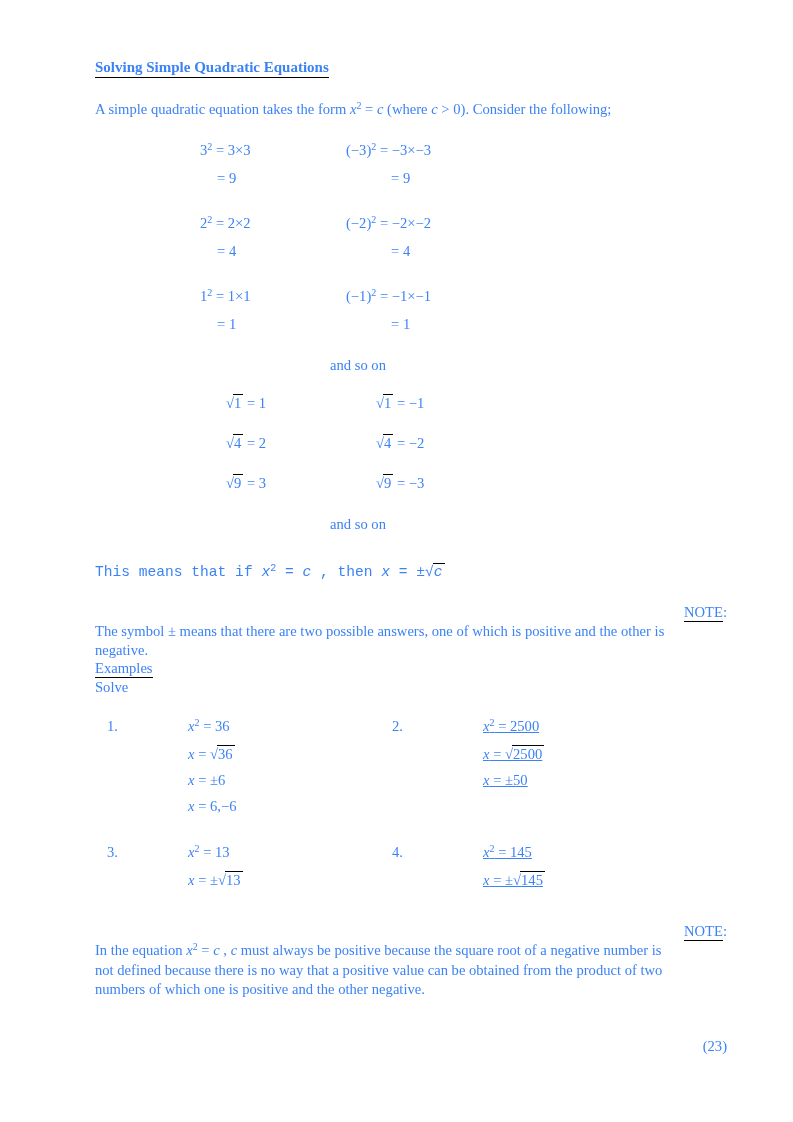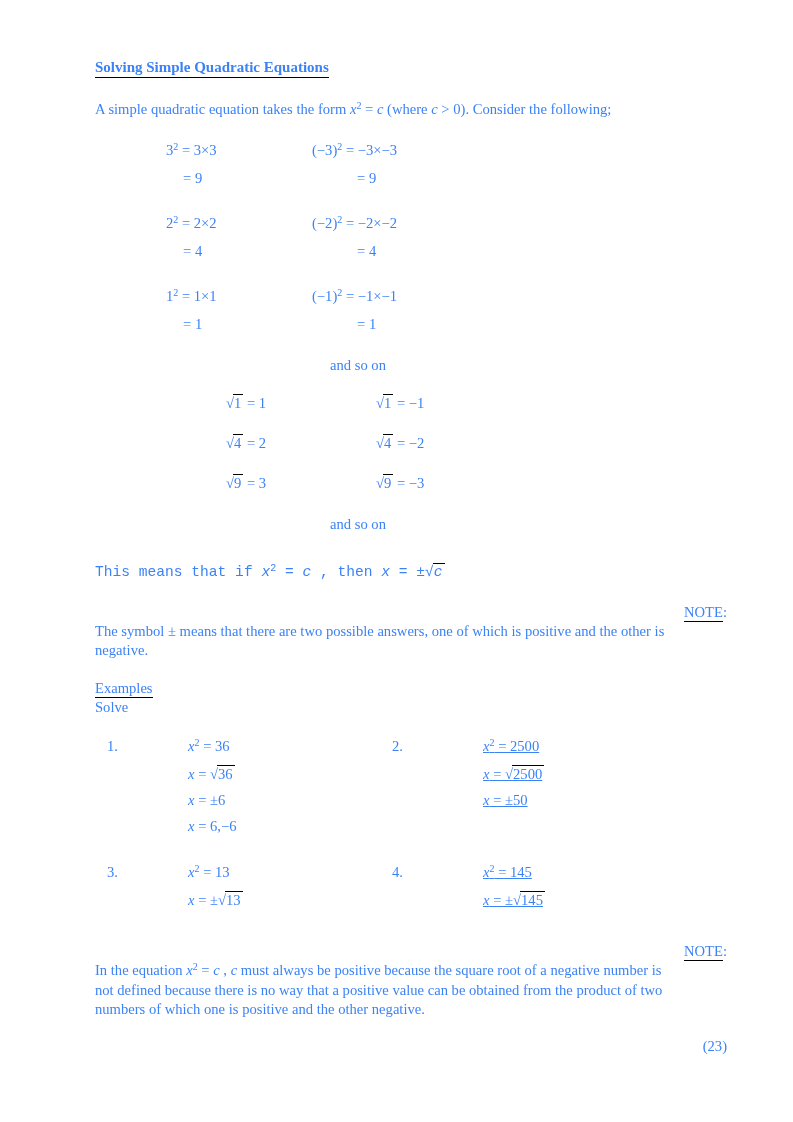--- a/index.html
+++ b/index.html
@@ -28,37 +28,37 @@
     border-bottom: 1.7px solid #000;
     padding-bottom: 1px;
     line-height: 18px;
   }
   .intro { margin-top: 20px; line-height: 22px; }
   
   .sq-block { margin-top: 15px; }
   .cols { display: flex; }
   .sq-row { margin-bottom: 18px; }
   .sq-row .m-line { line-height: 27px; }
-  .sq-left  { margin-left: 71px; width: 146px; }
+  .sq-left  { margin-left: 105px; width: 146px; }
   .sq-left  .m2 { margin-left: 17px; }
   .sq-right .m2 { margin-left: 45px; }
   .and-so-on { margin: 8px 0 0 235px; line-height: 19px; }
   
   .roots-block { margin-top: 18px; }
   .root-row { margin-bottom: 19px; line-height: 21px; }
   .root-left { margin-left: 131px; width: 150px; }
   .and-so-on-2 { margin: 21px 0 0 235px; line-height: 19px; }
   .means { margin-top: 26px; line-height: 24px; font-family: Liberation Mono, monospace; }
   
   .note { margin-top: 17px; }
   .note-label { display: inline-block; border-bottom: 1.4px solid #000; line-height: 17px; }
   .note-head { line-height: 18px; text-align: right; }
   .note-line { display: block; line-height: 18.6px; }
   
-  .examples-head { margin-top: 20px; line-height: 18px; font-family: Liberation Serif, serif; }
+  .examples-head { line-height: 18px; font-family: Liberation Serif, serif; }
   .examples-label { display: inline-block; border-bottom: 1.4px solid #000; }
   .solve-line { line-height: 18px; }
   .ex-row { display: flex; margin-top: 17px; }
   .ex-row-2 { margin-top: 20px; }
   .ex-num { margin-left: 12px; width: 81px; line-height: 26px; }
   .ex-math { width: 204px; }
   .ex-math .m-line { line-height: 26px; }
   .ex-math-2 { margin-left: 10px; text-decoration: underline; }
   .note-2 { margin-top: 29px; }
   .note2-line1 { line-height: 19.3px; }

